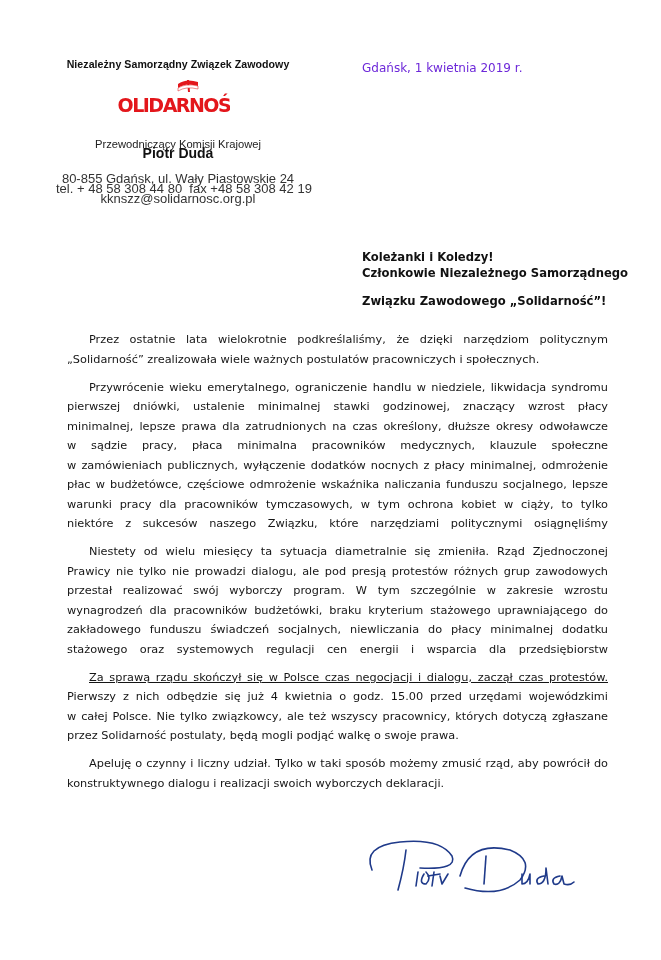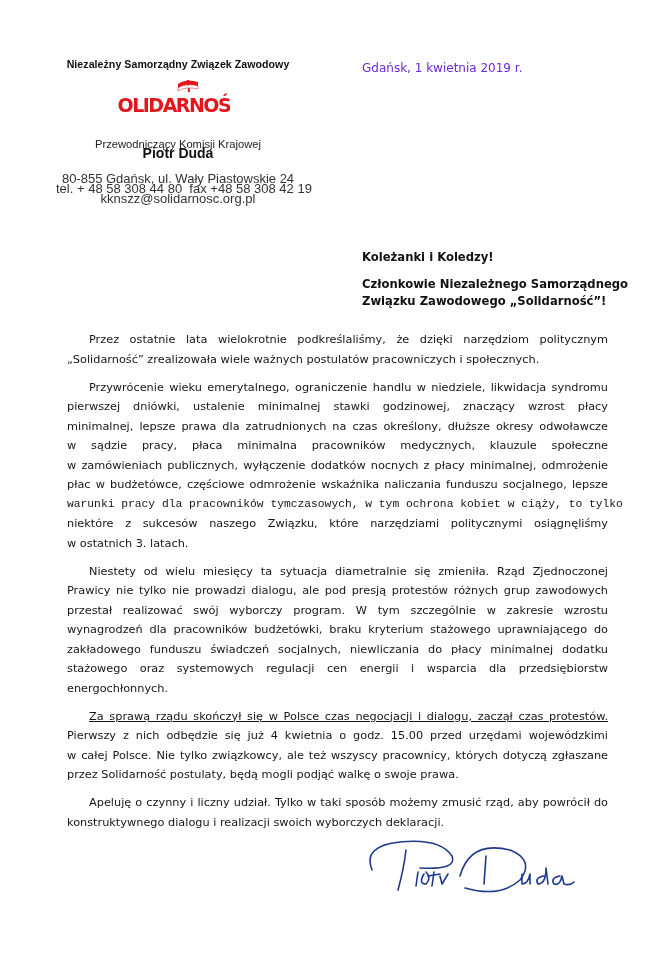--- a/index.html
+++ b/index.html
@@ -6,21 +6,21 @@
   body { width:661px; height:960px; position:relative; overflow:hidden; font-family:"Liberation Sans", sans-serif; color:#111; }
   .lh { position:absolute; text-align:center; }
   #org { left:56px; top:58px; width:244px; font-size:10.6px; font-weight:bold; color:#111; letter-spacing:0.05px; }
   #logo { position:absolute; left:118px; top:76px; width:112px; height:42px; }
   #title { left:56px; top:127px; width:244px; font-size:11.2px; color:#222;margin-top:11px; }
   #name { left:56px; top:145px; width:244px; font-size:14px; font-weight:bold; color:#111; }
   .contact { left:56px; width:244px; font-size:13px; color:#333; }
   #addr { top:171px; } #tel { top:181px; } #mail { top:191px; }
   #date { position:absolute; left:362px; top:61px; font-family:"DejaVu Sans", sans-serif; font-weight:normal; font-size:12px; color:#6d28d9; }
   .greet { position:absolute; left:362px; font-family:"DejaVu Sans", sans-serif; font-weight:bold; font-size:11.6px; color:#111; }
-  #g1 { top:250px; } #g2 { top:277px; } #g3 { top:294px; }
+  #g1 { top:250px; } #g2 { top:266px; } #g3 { top:294px; }
   #body { position:absolute; left:67px; top:330px; width:541px; font-family:"DejaVu Sans", sans-serif; font-size:11.3px; color:#151515; }
   .para { margin:0 0 8.5px 0; }
   .line { display:block; height:19.5px; line-height:19.5px; white-space:nowrap; text-align:justify; text-align-last:justify; overflow:visible; }
   .line.first { padding-left:22px; }
   .line.last { text-align-last:left; }
   #sig { position:absolute; left:360px; top:828px; width:230px; height:75px; }
 </style>
 </head>
 <body>
 
@@ -54,32 +54,30 @@
       <span class="line first" style="display: block;">Przez ostatnie lata wielokrotnie podkreślaliśmy, że dzięki narzędziom politycznym</span>
       <span class="line last" style="display: block;">„Solidarność” zrealizowała wiele ważnych postulatów pracowniczych i społecznych.</span>
     </div>
     <div class="para">
       <span class="line first" style="display: block;">Przywrócenie wieku emerytalnego, ograniczenie handlu w niedziele, likwidacja syndromu</span>
       <span class="line" style="display: block;">pierwszej dniówki, ustalenie minimalnej stawki godzinowej, znaczący wzrost płacy</span>
       <span class="line" style="display: block;">minimalnej, lepsze prawa dla zatrudnionych na czas określony, dłuższe okresy odwoławcze</span>
       <span class="line" style="display: block;">w sądzie pracy, płaca minimalna pracowników medycznych, klauzule społeczne</span>
       <span class="line" style="display: block;">w zamówieniach publicznych, wyłączenie dodatków nocnych z płacy minimalnej, odmrożenie</span>
       <span class="line" style="display: block;">płac w budżetówce, częściowe odmrożenie wskaźnika naliczania funduszu socjalnego, lepsze</span>
-      <span class="line" style="display: block; font-family: Liberation Mono, monospace;">warunki pracy dla pracowników tymczasowych, w tym ochrona kobiet w ciąży, to tylko</span>
+      <span class="line" style="display: block;">warunki pracy dla pracowników tymczasowych, w tym ochrona kobiet w ciąży, to tylko</span>
       <span class="line" style="display: block;">niektóre z sukcesów naszego Związku, które narzędziami politycznymi osiągnęliśmy</span>
-      <span class="line last" style="display: block;">w ostatnich 3. latach.</span>
     </div>
     <div class="para">
       <span class="line first" style="display: block;">Niestety od wielu miesięcy ta sytuacja diametralnie się zmieniła. Rząd Zjednoczonej</span>
       <span class="line" style="display: block;">Prawicy nie tylko nie prowadzi dialogu, ale pod presją protestów różnych grup zawodowych</span>
       <span class="line" style="display: block;">przestał realizować swój wyborczy program. W tym szczególnie w zakresie wzrostu</span>
       <span class="line" style="display: block;">wynagrodzeń dla pracowników budżetówki, braku kryterium stażowego uprawniającego do</span>
       <span class="line" style="display: block;">zakładowego funduszu świadczeń socjalnych, niewliczania do płacy minimalnej dodatku</span>
       <span class="line" style="display: block;">stażowego oraz systemowych regulacji cen energii i wsparcia dla przedsiębiorstw</span>
-      <span class="line last" style="display: block;">energochłonnych.</span>
     </div>
     <div class="para">
       <span class="line first" style="display: block; text-decoration: underline;">Za sprawą rządu skończył się w Polsce czas negocjacji i dialogu, zaczął czas protestów.</span>
       <span class="line" style="display: block;">Pierwszy z nich odbędzie się już 4 kwietnia o godz. 15.00 przed urzędami wojewódzkimi</span>
       <span class="line" style="display: block;">w całej Polsce. Nie tylko związkowcy, ale też wszyscy pracownicy, których dotyczą zgłaszane</span>
       <span class="line last" style="display: block;">przez Solidarność postulaty, będą mogli podjąć walkę o swoje prawa.</span>
     </div>
     <div class="para">
       <span class="line first" style="display: block;">Apeluję o czynny i liczny udział. Tylko w taki sposób możemy zmusić rząd, aby powrócił do</span>
       <span class="line last" style="display: block;">konstruktywnego dialogu i realizacji swoich wyborczych deklaracji.</span>

